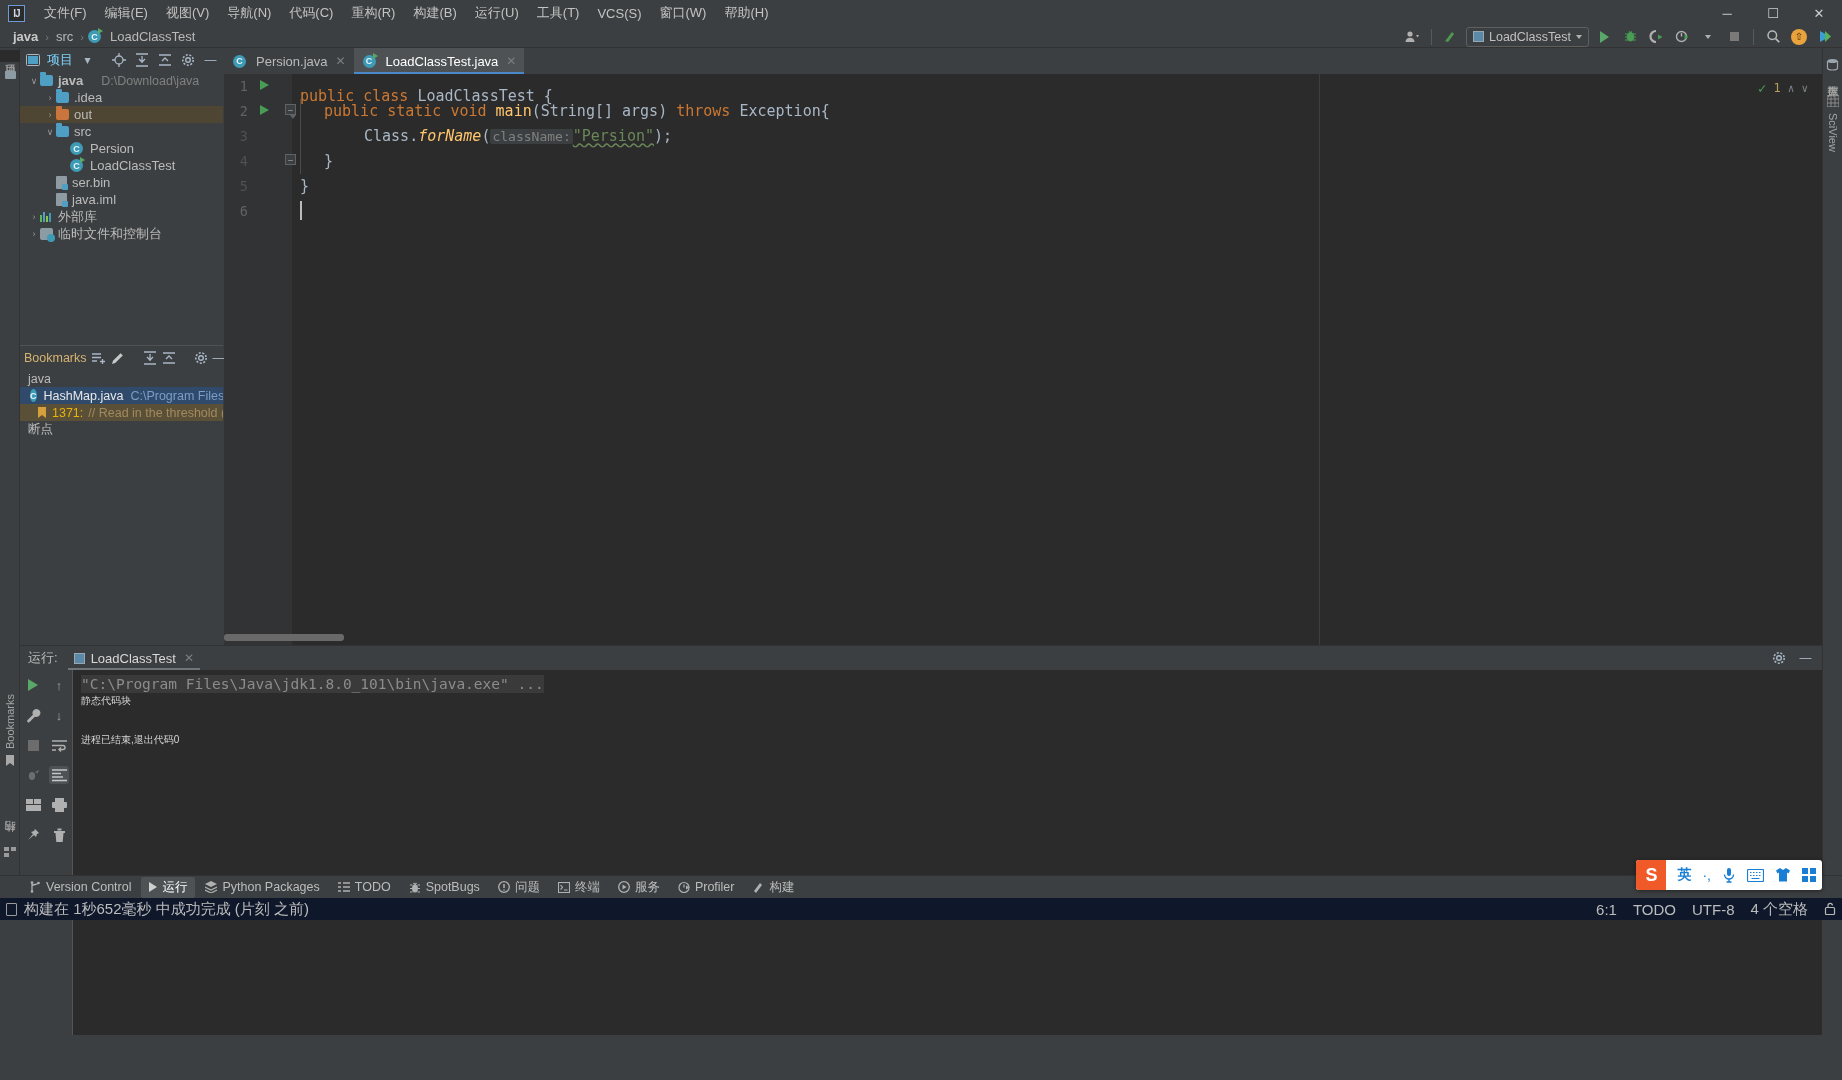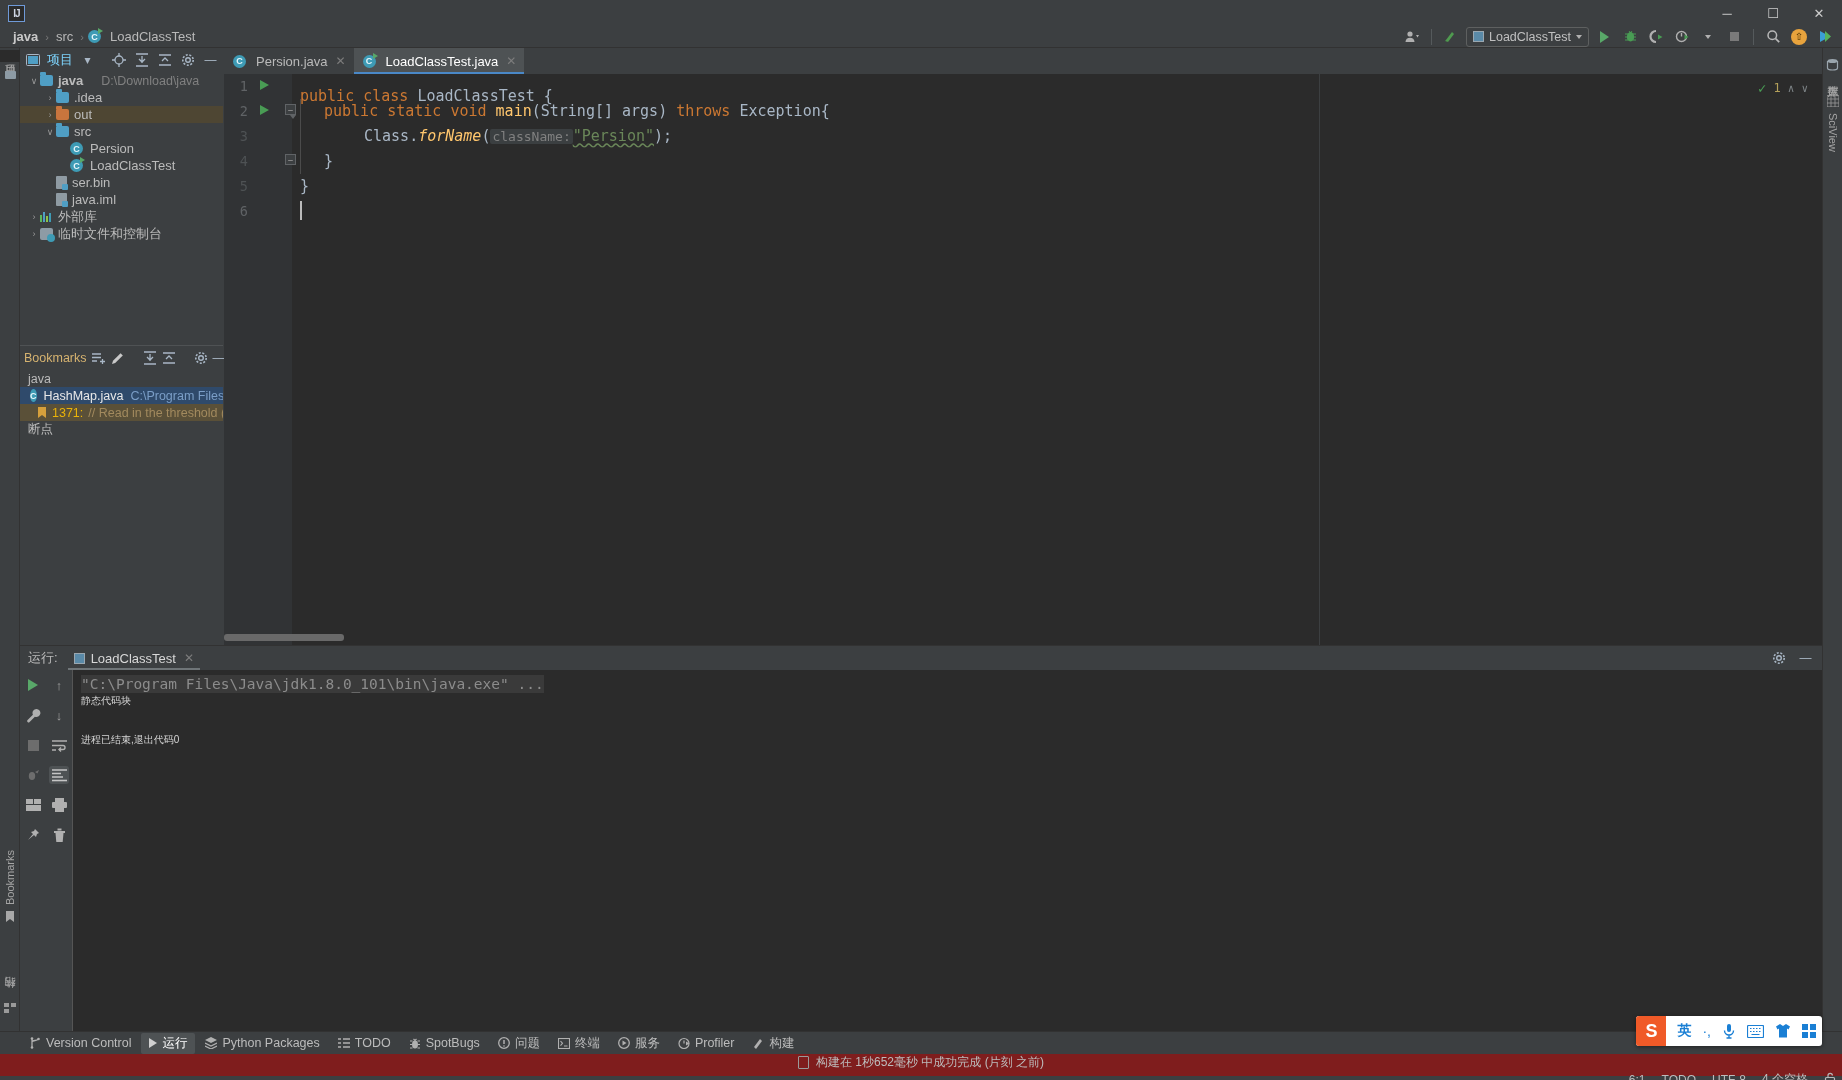--- a/index.html
+++ b/index.html
@@ -5,21 +5,21 @@
   * { box-sizing: border-box; margin: 0; padding: 0; }
   html, body {
     width: 1842px; height: 1080px;
     background: #3c3f41;
     font-family: "Liberation Sans", "DejaVu Sans", sans-serif;
     font-size: 13px;
     color: #bbbbbb;
     overflow: hidden;
     -webkit-font-smoothing: antialiased;
   }
-  .app { position: relative; width: 1842px; height: 1076px; background:#3c3f41;padding-left:6px; }
+  .app { position: relative; width: 1842px; height: 920px; background:#3c3f41;padding-left:6px; }
 
   
   .titlebar {
     position:absolute; left:0; top:0; width:1842px; height:26px;
     background:#3c3f41; display:flex; align-items:center;
   }
   .ij-logo {
     width:17px; height:17px; margin-left:8px; margin-right:10px;
     border:1px solid #6f9ad8; background:#2b2b2b; color:#cfd6e4;
     font-size:10px; font-weight:bold; display:flex; align-items:center; justify-content:center;
@@ -179,41 +179,55 @@
   .c-cmd { color:#8c8c8c; background:#3a3a3a; display:inline; padding:1px 0; }
   .c-out { color:#d6d6d6; font-family:"Liberation Sans",sans-serif; font-size:10px; }
   .vsplit { width:1px; background:#555; }
 
   
   .bottombar { position:absolute; left:0; bottom:22px; width:1842px; height:23px; background:#3c3f41; display:flex; align-items:center; padding-left:22px; gap:2px; border-top:1px solid #323232;}
   .bt { display:flex; align-items:center; gap:5px; padding:2px 8px; font-size:12.5px; color:#bcbcbc; }
   .bt.active { background:#4e5254; border-radius:2px; color:#ffffff; }
 
   
-  .statusbar { position:absolute; left:0; bottom:0; width:1842px; height:22px; background:#7f1d1d; display:flex; align-items:center; padding:0 6px; font-size:12px; color:#bcbcbc;flex-direction:column; }
+  .statusbar { position:absolute; left:0; bottom:0; width:1842px; height:22px; background:#0f172a; display:flex; align-items:center; padding:0 6px; font-size:15px; color:#bcbcbc; }
   .sb-left { display:flex; align-items:center; gap:7px; }
   .sb-right { margin-left:auto; display:flex; align-items:center; gap:16px; }
   .sb-doc { width:11px;height:13px;border:1px solid #9a9a9a;border-radius:1px; }
 
   
   .ime {
     position:absolute; right:20px; bottom:30px; height:30px; background:#ffffff; border-radius:3px;
     display:flex; align-items:center; padding:0 6px 0 0; gap:11px; box-shadow:0 1px 4px rgba(0,0,0,.45);
   }
   .ime-logo { width:30px;height:30px; background:#f05a28; border-radius:3px 0 0 3px; color:#fff;
               display:flex; align-items:center; justify-content:center; font-size:18px; font-weight:bold; }
   .ime-i { color:#1a7fd4; font-size:14px; display:flex; align-items:center; justify-content:center; }
 </style>
 </head>
 <body>
 
 <div class="app">
 
   <div class="titlebar">
     <div class="ij-logo">IJ</div>
+    <div class="menu">
+      <div class="menu-item">文件(F)</div>
+      <div class="menu-item">编辑(E)</div>
+      <div class="menu-item">视图(V)</div>
+      <div class="menu-item">导航(N)</div>
+      <div class="menu-item">代码(C)</div>
+      <div class="menu-item">重构(R)</div>
+      <div class="menu-item">构建(B)</div>
+      <div class="menu-item">运行(U)</div>
+      <div class="menu-item">工具(T)</div>
+      <div class="menu-item">VCS(S)</div>
+      <div class="menu-item">窗口(W)</div>
+      <div class="menu-item">帮助(H)</div>
+    </div>
     <div class="win-ctrls">
       <div class="win-btn">─</div>
       <div class="win-btn">☐</div>
       <div class="win-btn close">✕</div>
     </div>
   </div>
 
   <div class="navbar">
     <div class="crumbs">
       <span class="crumb bold">java</span>

